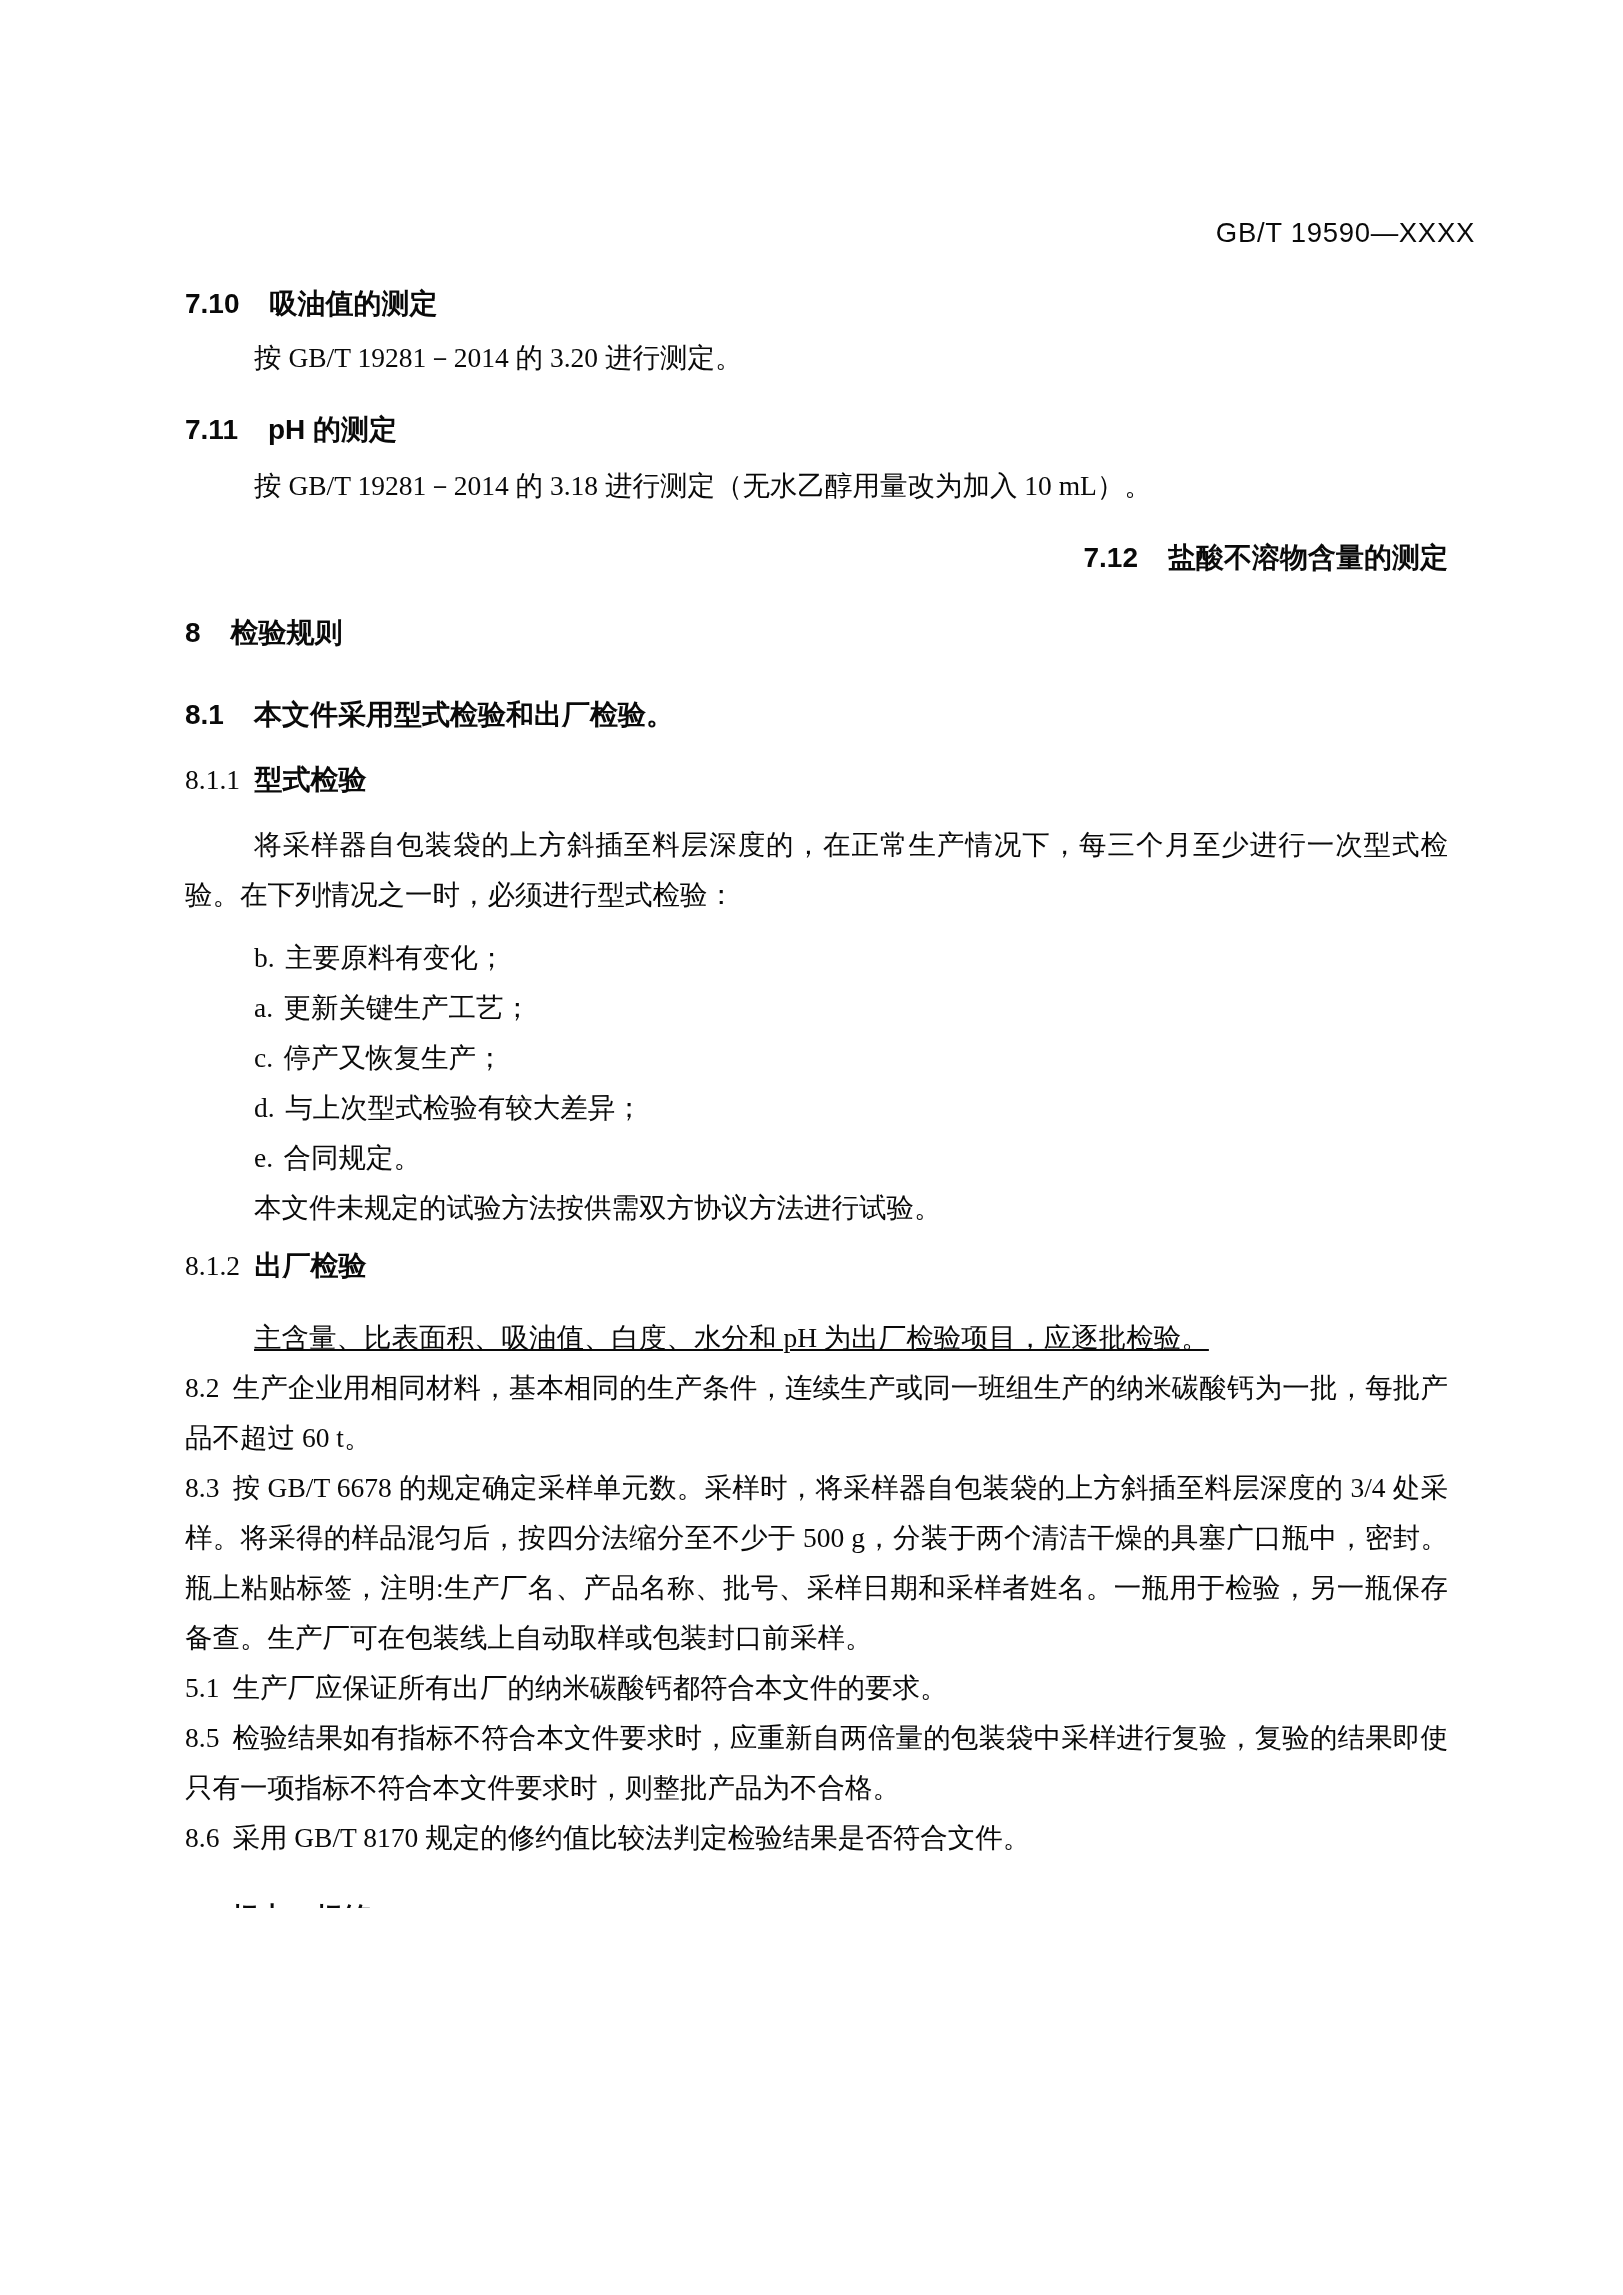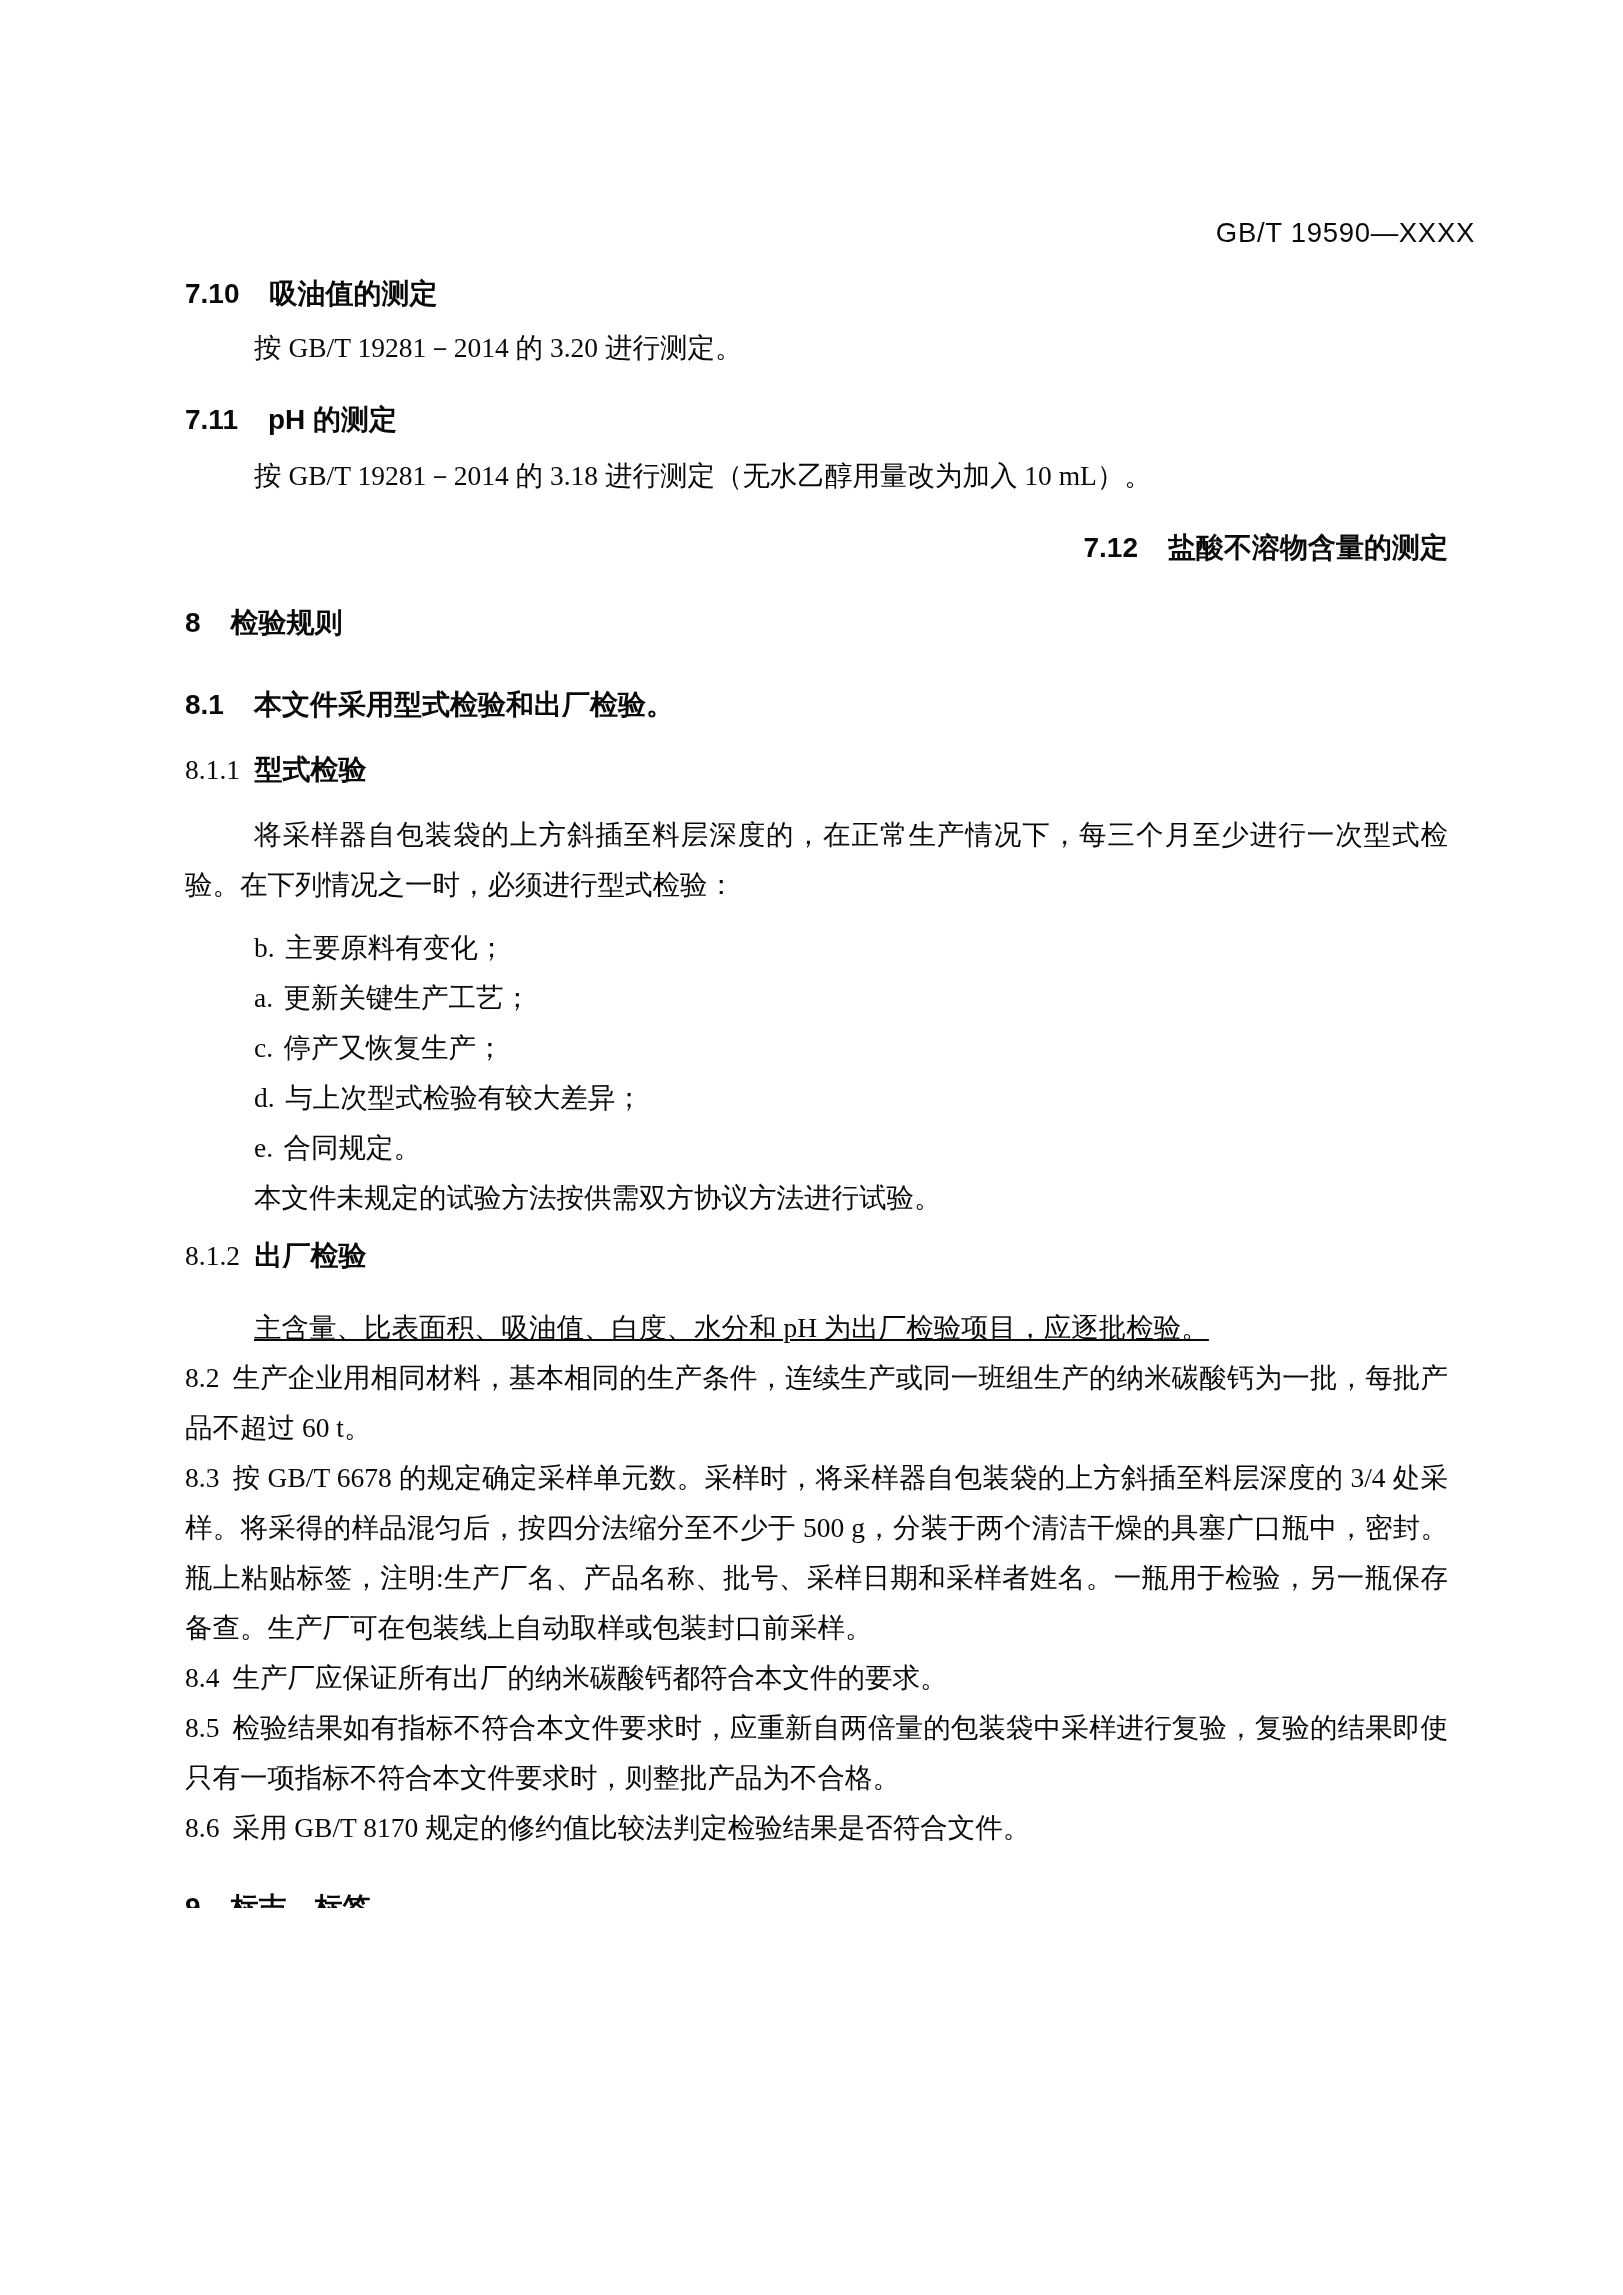--- a/index.html
+++ b/index.html
@@ -18,21 +18,21 @@
     right: 148px;
     font-family: "Liberation Sans", "DejaVu Sans", sans-serif;
     font-size: 27.5px;
     line-height: 29px;
     letter-spacing: 0.7px;
     white-space: nowrap;
   }
   .content {
     position: absolute;
     left: 185px;
-    top: 0;
+    top: 10px;
     width: 1263px;
   }
   .heading {
     font-family: "Liberation Sans", "DejaVu Sans", sans-serif;
     font-weight: bold;
     font-size: 28px;
     line-height: 39px;
     margin: 0;
   }
   .heading .hnum { margin-right: 30px; }
@@ -116,21 +116,21 @@
     </div>
     <p class="para indent p811b">本文件未规定的试验方法按供需双方协议方法进行试验。</p>
 
     <h2 class="heading sub h812"><span class="hnum">8.1.2</span><span>出厂检验</span></h2>
     <p class="para indent p812">主含量、比表面积、吸油值、白度、水分和 pH 为出厂检验项目，应逐批检验。</p>
 
     <p class="para p82"><span class="cnum">8.2</span><span>生产企业用相同材料，基本相同的生产条件，连续生产或同一班组生产的纳米碳酸钙为一批，每批产品不超过 60 t。</span></p>
 
     <p class="para p83"><span class="cnum">8.3</span><span>按 GB/T 6678 的规定确定采样单元数。采样时，将采样器自包装袋的上方斜插至料层深度的 3/4 处采样。将采得的样品混匀后，按四分法缩分至不少于 500 g，分装于两个清洁干燥的具塞广口瓶中，密封。瓶上粘贴标签，注明:生产厂名、产品名称、批号、采样日期和采样者姓名。一瓶用于检验，另一瓶保存备查。生产厂可在包装线上自动取样或包装封口前采样。</span></p>
 
-    <p class="para p84"><span class="cnum">8.4</span><span>生产厂应保证所有出厂的纳米碳酸钙都符合本文件的要求。</span></p>
+    <p class="para p84"><span class="cnum">5.1</span><span>生产厂应保证所有出厂的纳米碳酸钙都符合本文件的要求。</span></p>
 
     <p class="para p85"><span class="cnum">8.5</span><span>检验结果如有指标不符合本文件要求时，应重新自两倍量的包装袋中采样进行复验，复验的结果即使只有一项指标不符合本文件要求时，则整批产品为不合格。</span></p>
 
     <p class="para p86"><span class="cnum">8.6</span><span>采用 GB/T 8170 规定的修约值比较法判定检验结果是否符合文件。</span></p>
 
     <h2 class="heading h9"><span class="hnum">9</span><span>标志、标签</span></h2>
 
   </div>
 
   <div class="page-num">4</div>

